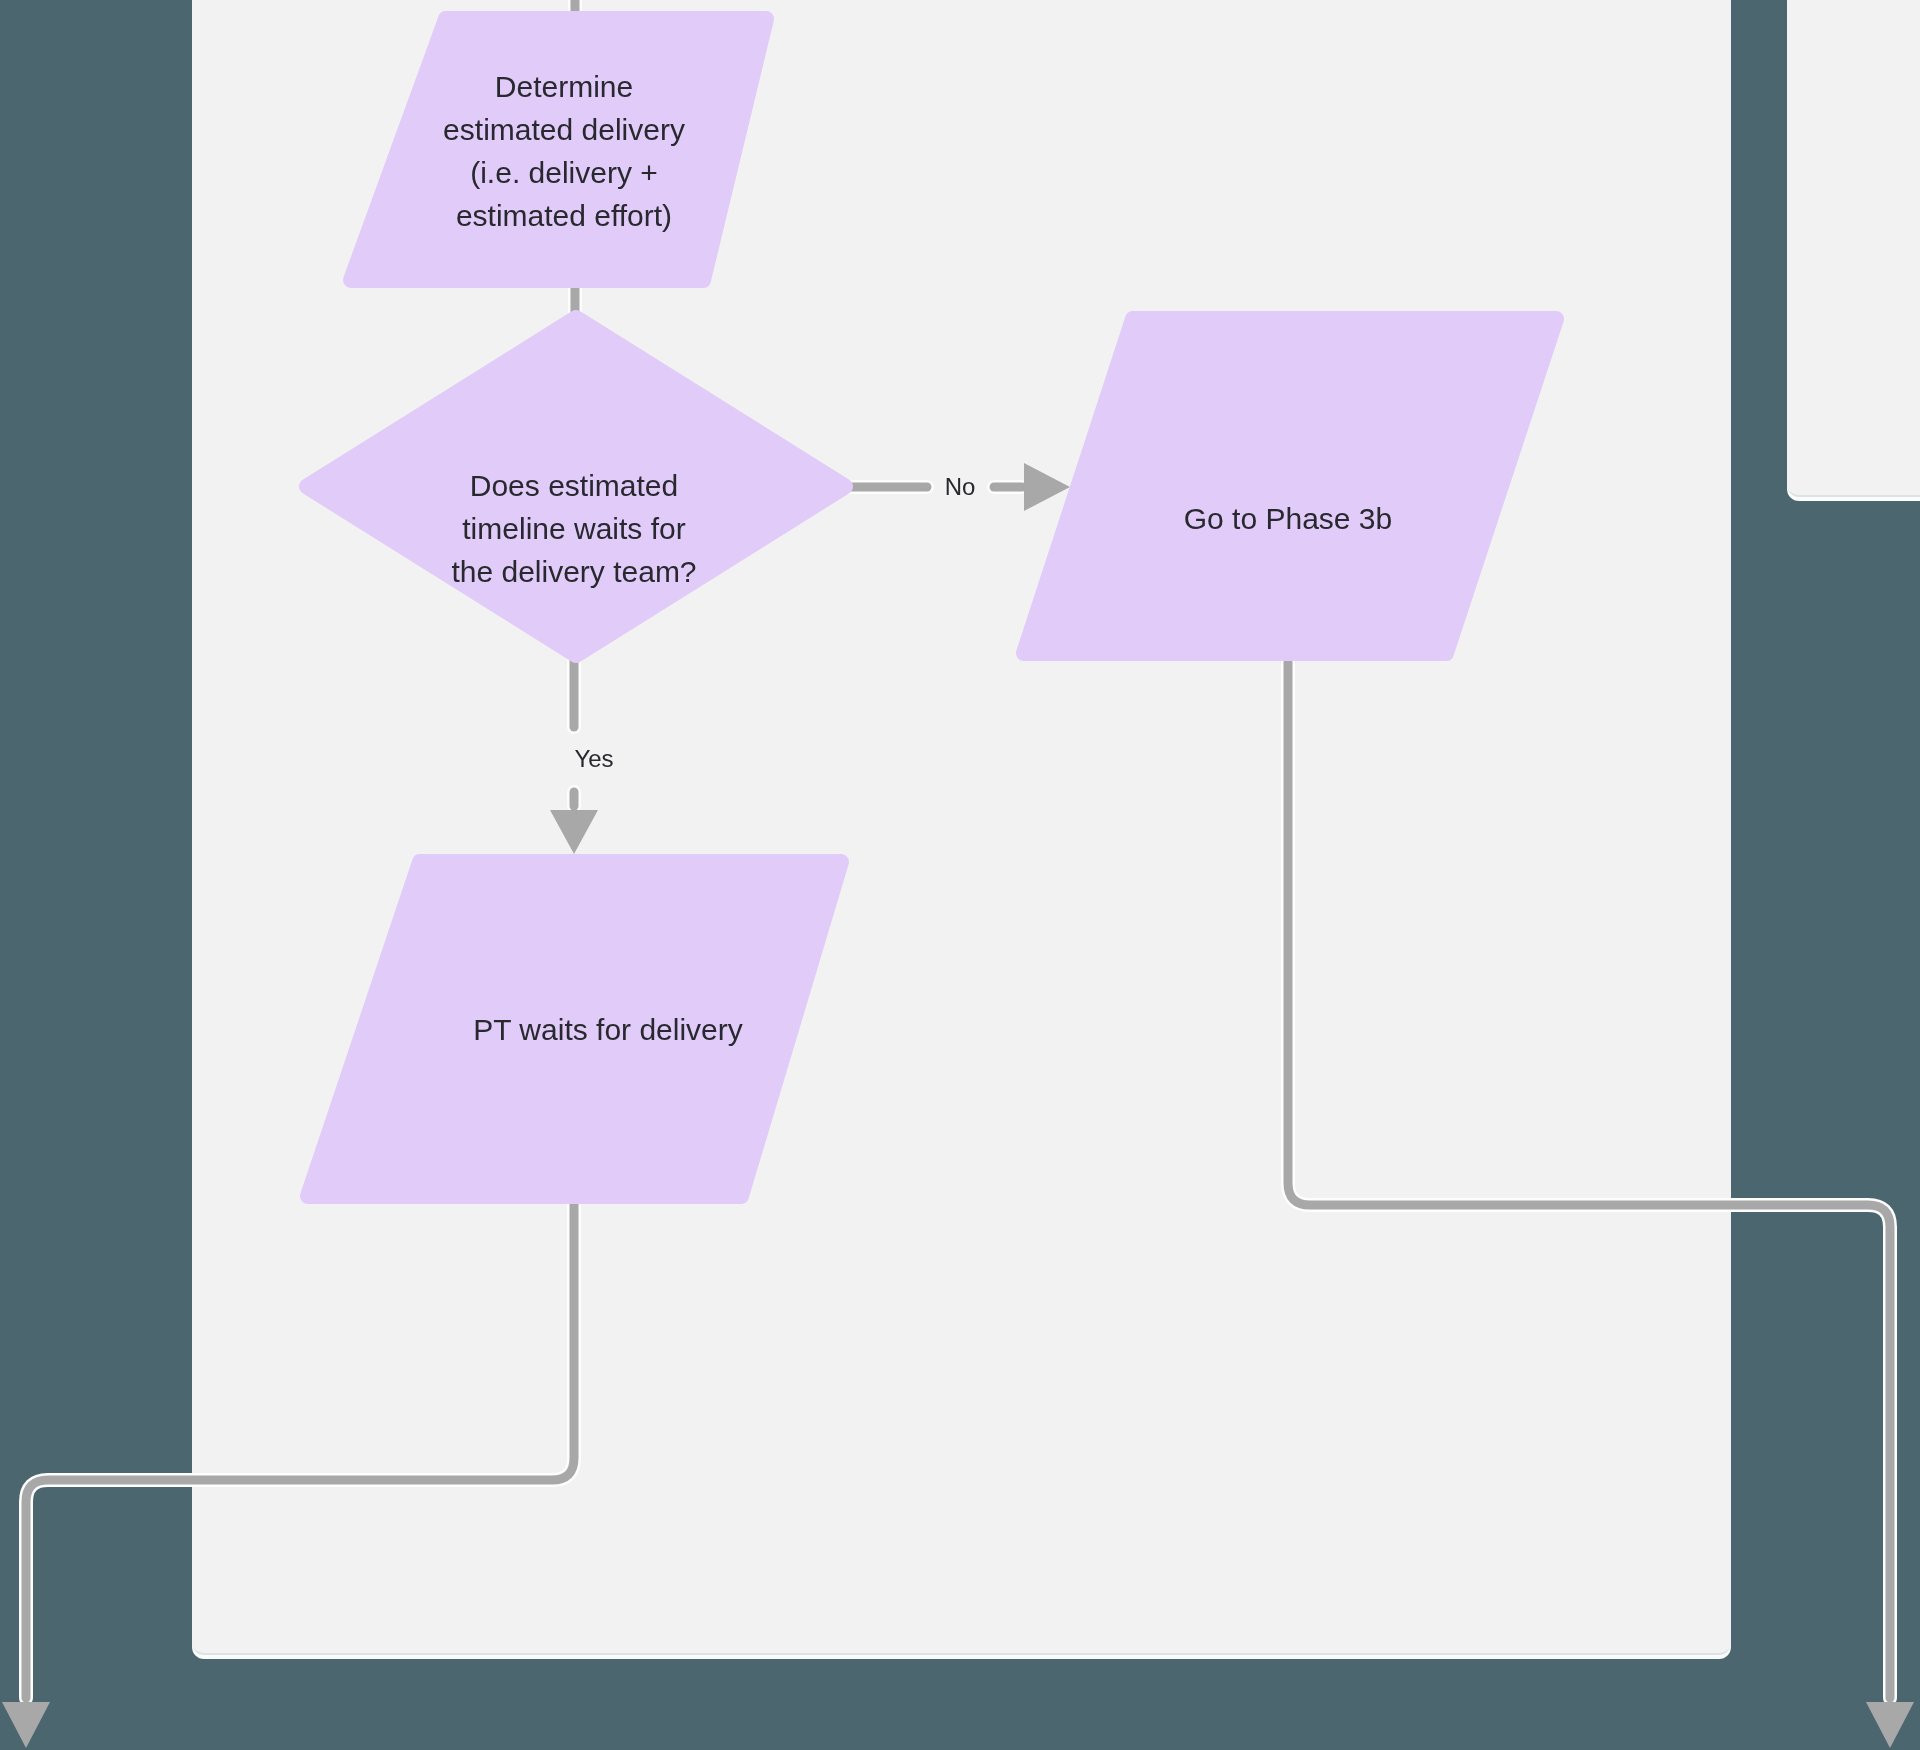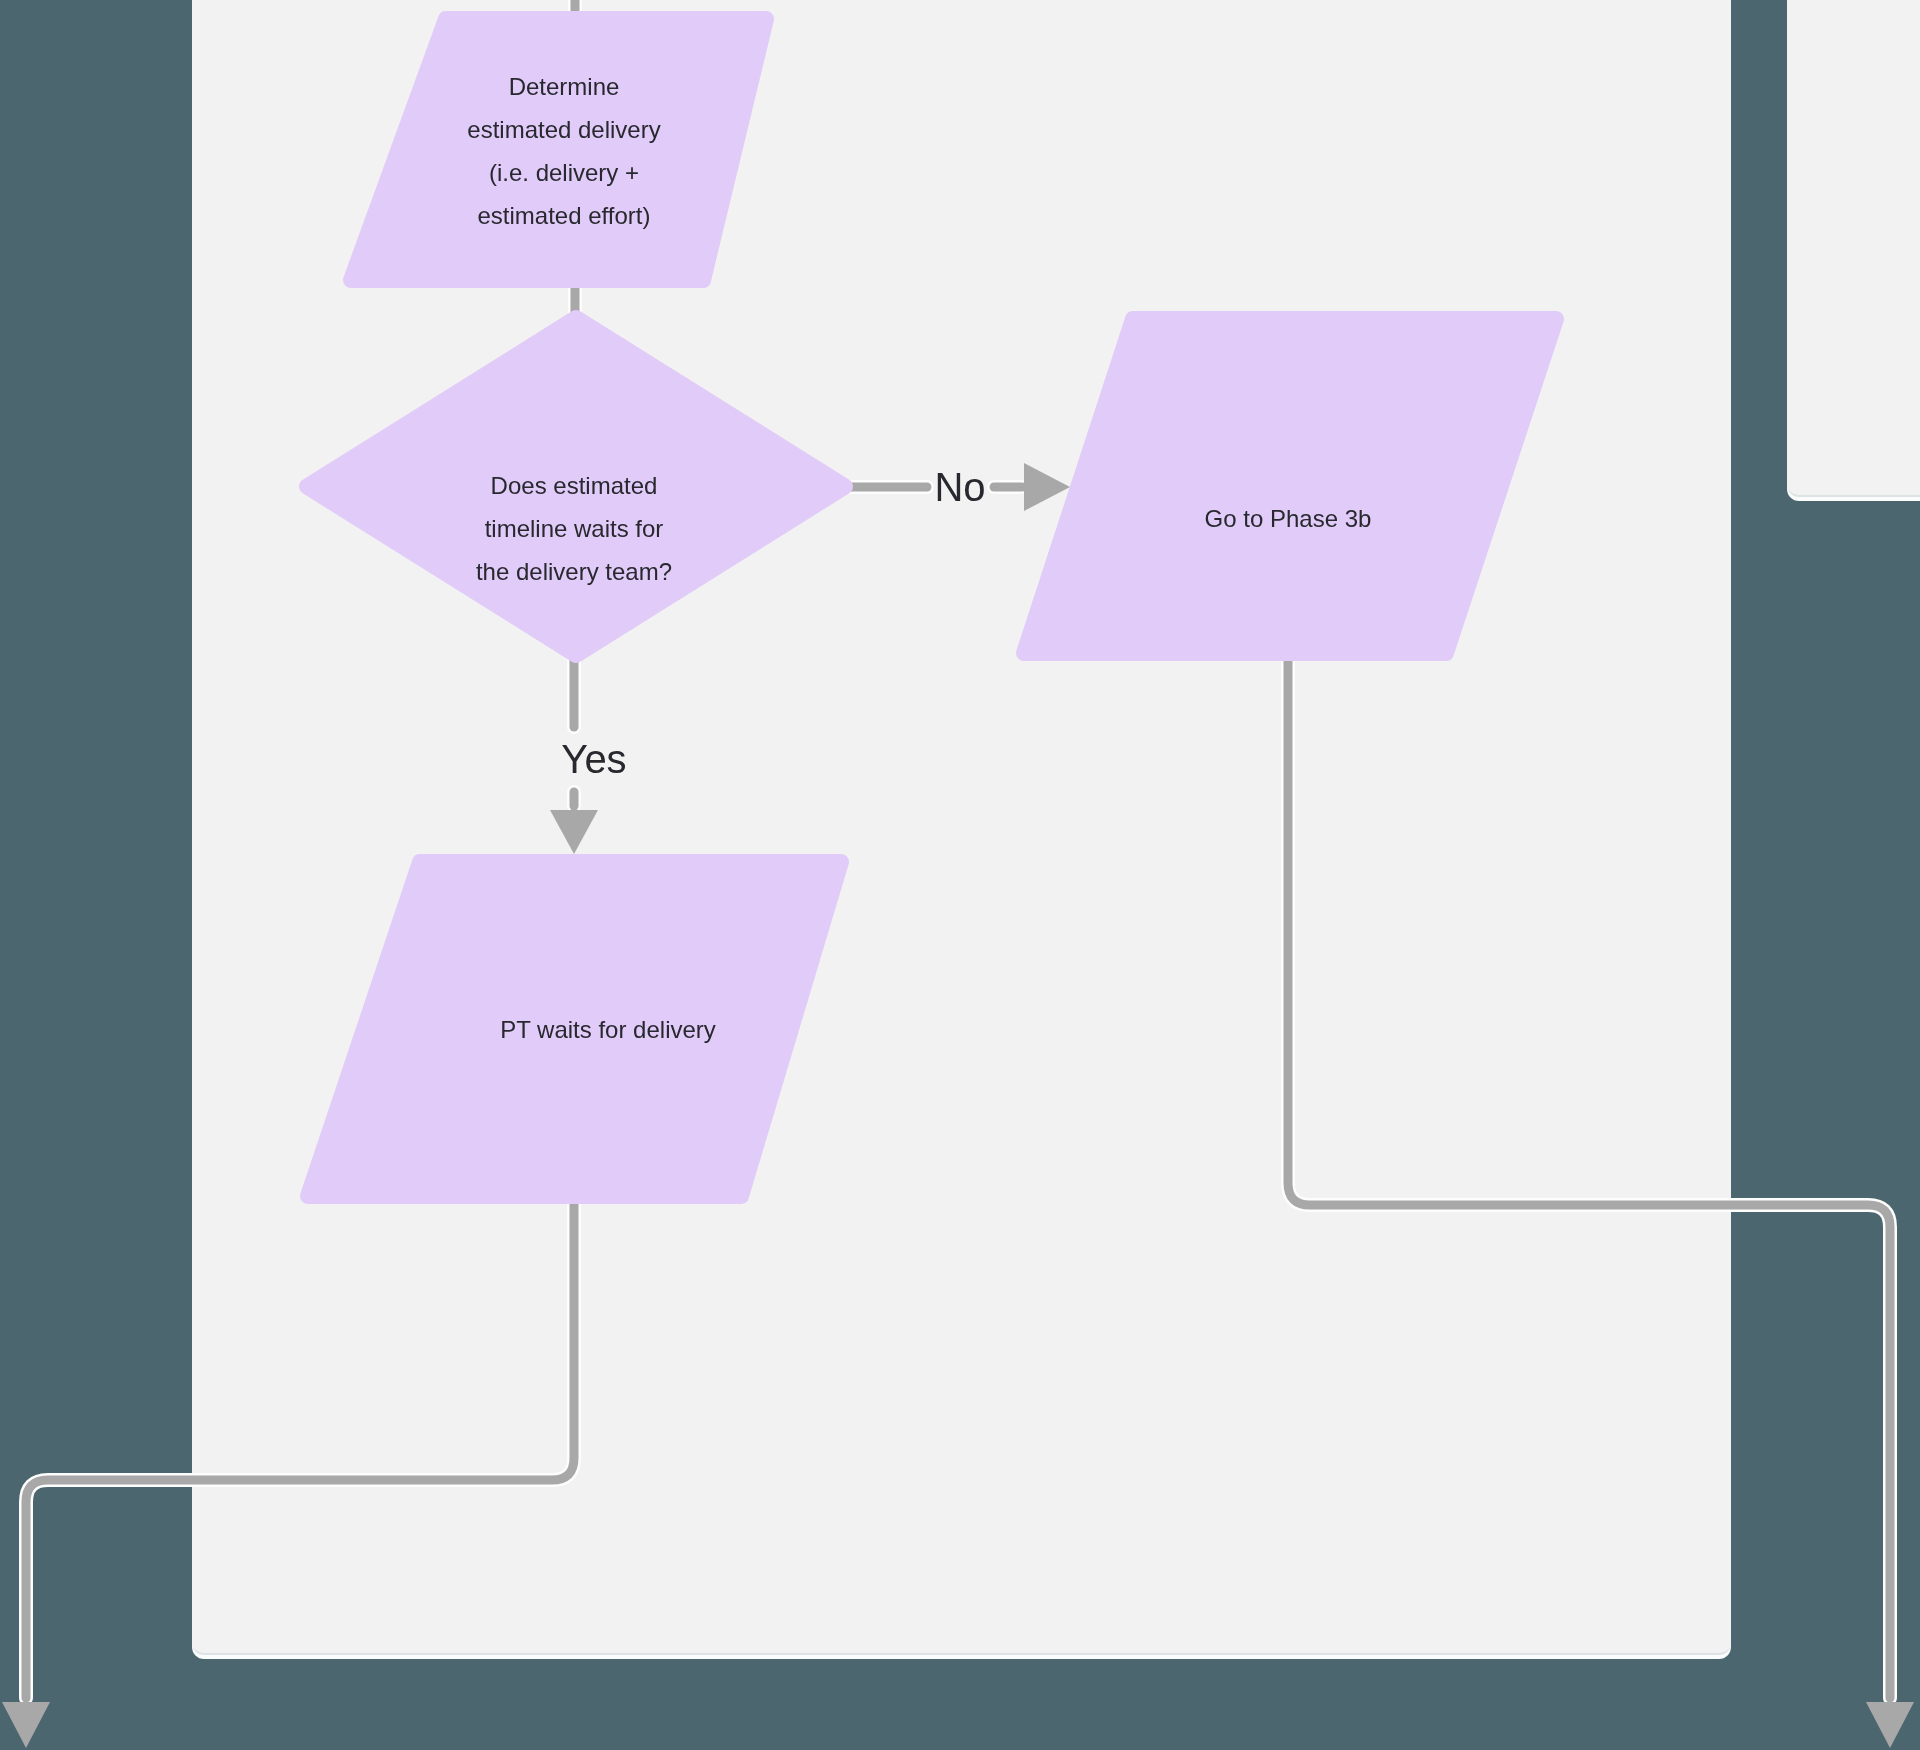--- a/index.html
+++ b/index.html
@@ -10,23 +10,23 @@
   .panel{position:absolute;background:var(--panel-bg,#f2f2f2);border-radius:12px;
          border-bottom:2px solid #dde2e4;
          box-shadow:0 4px 0 #fbfdfd;}
   #panel-main{left:192px;top:-14px;width:1539px;height:1667px;}
   #panel-right{left:1787px;top:-14px;width:400px;height:509px;}
 
   
   #flow-svg{position:absolute;left:0;top:0;}
 
   
-  .node-label{position:absolute;color:var(--text-col,#28282f);font-size:24px;line-height:43px;
+  .node-label{position:absolute;color:var(--text-col,#28282f);font-size:30px;line-height:43px;
               text-align:center;transform:translate(-50%,-50%);white-space:nowrap;}
-  .edge-label{position:absolute;color:var(--text-col,#28282f);font-size:40px;line-height:36px;
+  .edge-label{position:absolute;color:var(--text-col,#28282f);font-size:24px;line-height:36px;
               transform:translate(-50%,-50%);white-space:nowrap;}
   .node-label span{display:block;}
 </style>
 </head>
 <body>
 
 <div id="stage">
 
   <div id="panel-main" class="panel"></div>
   <div id="panel-right" class="panel"></div>

